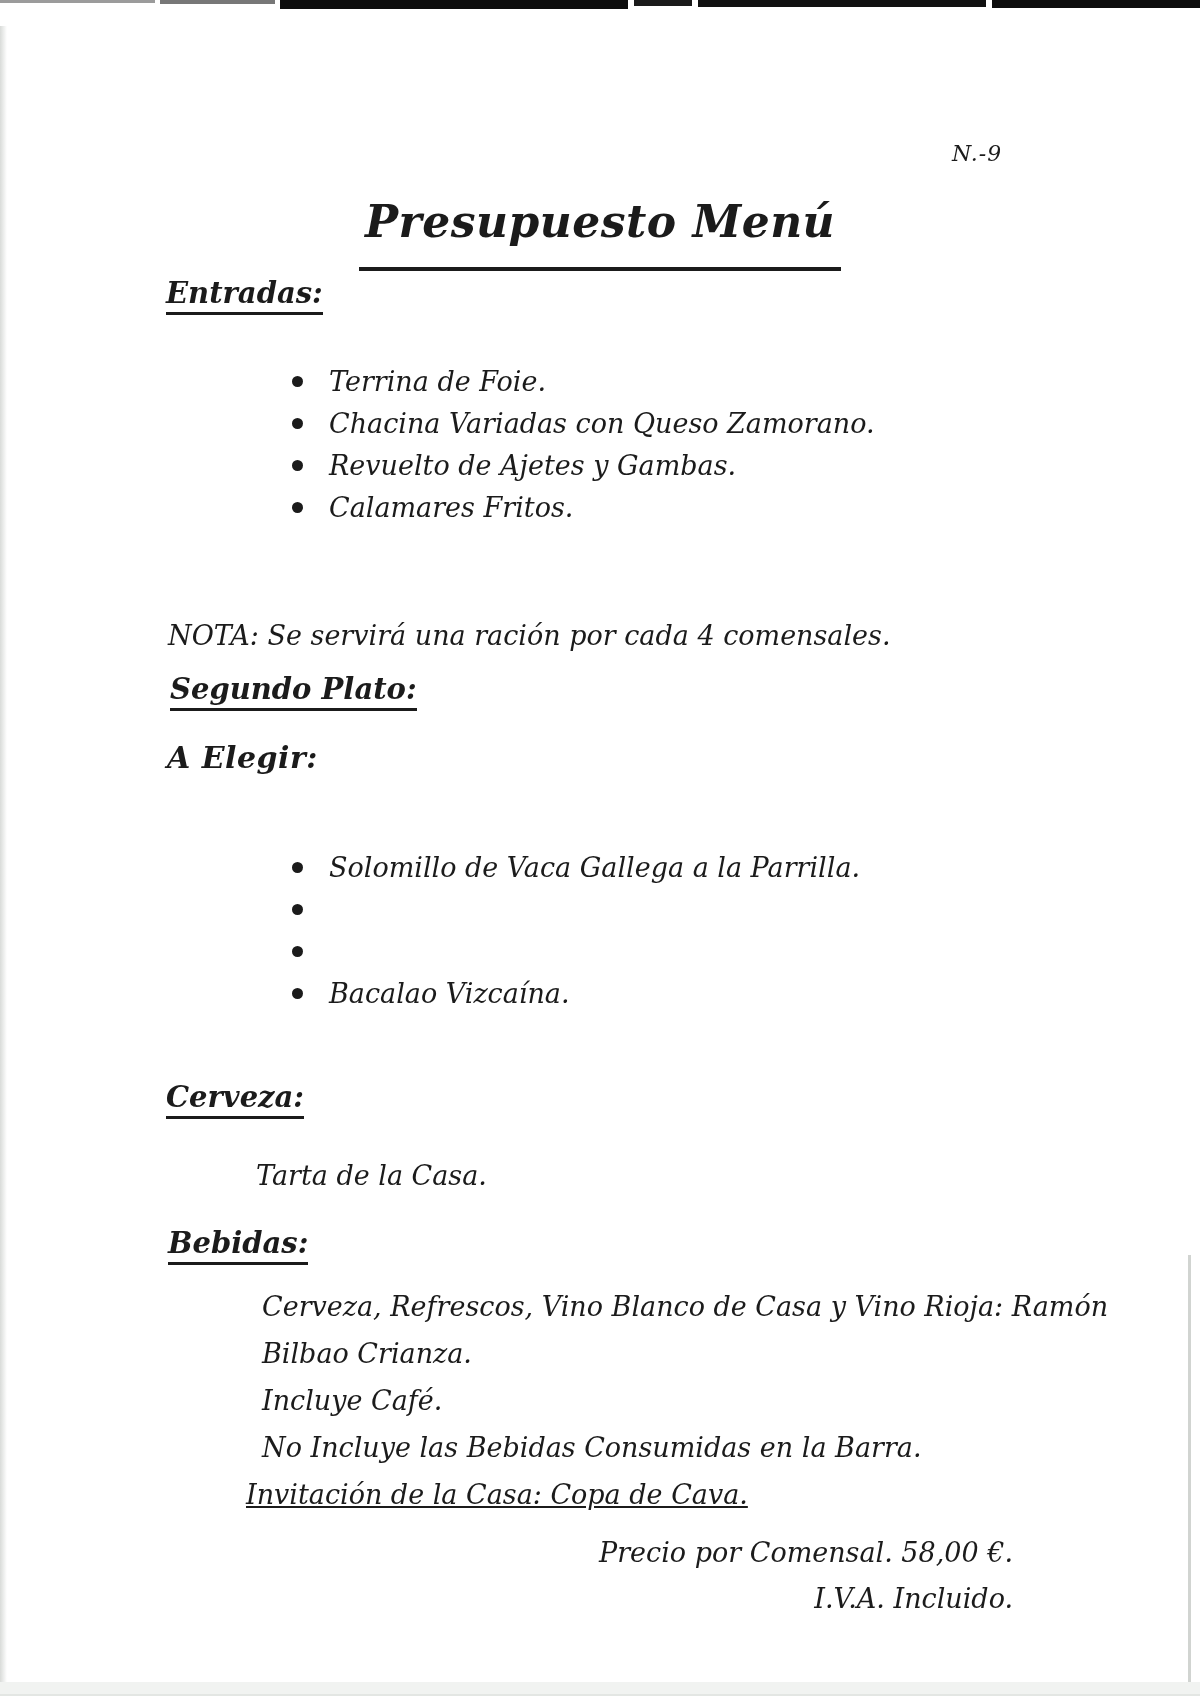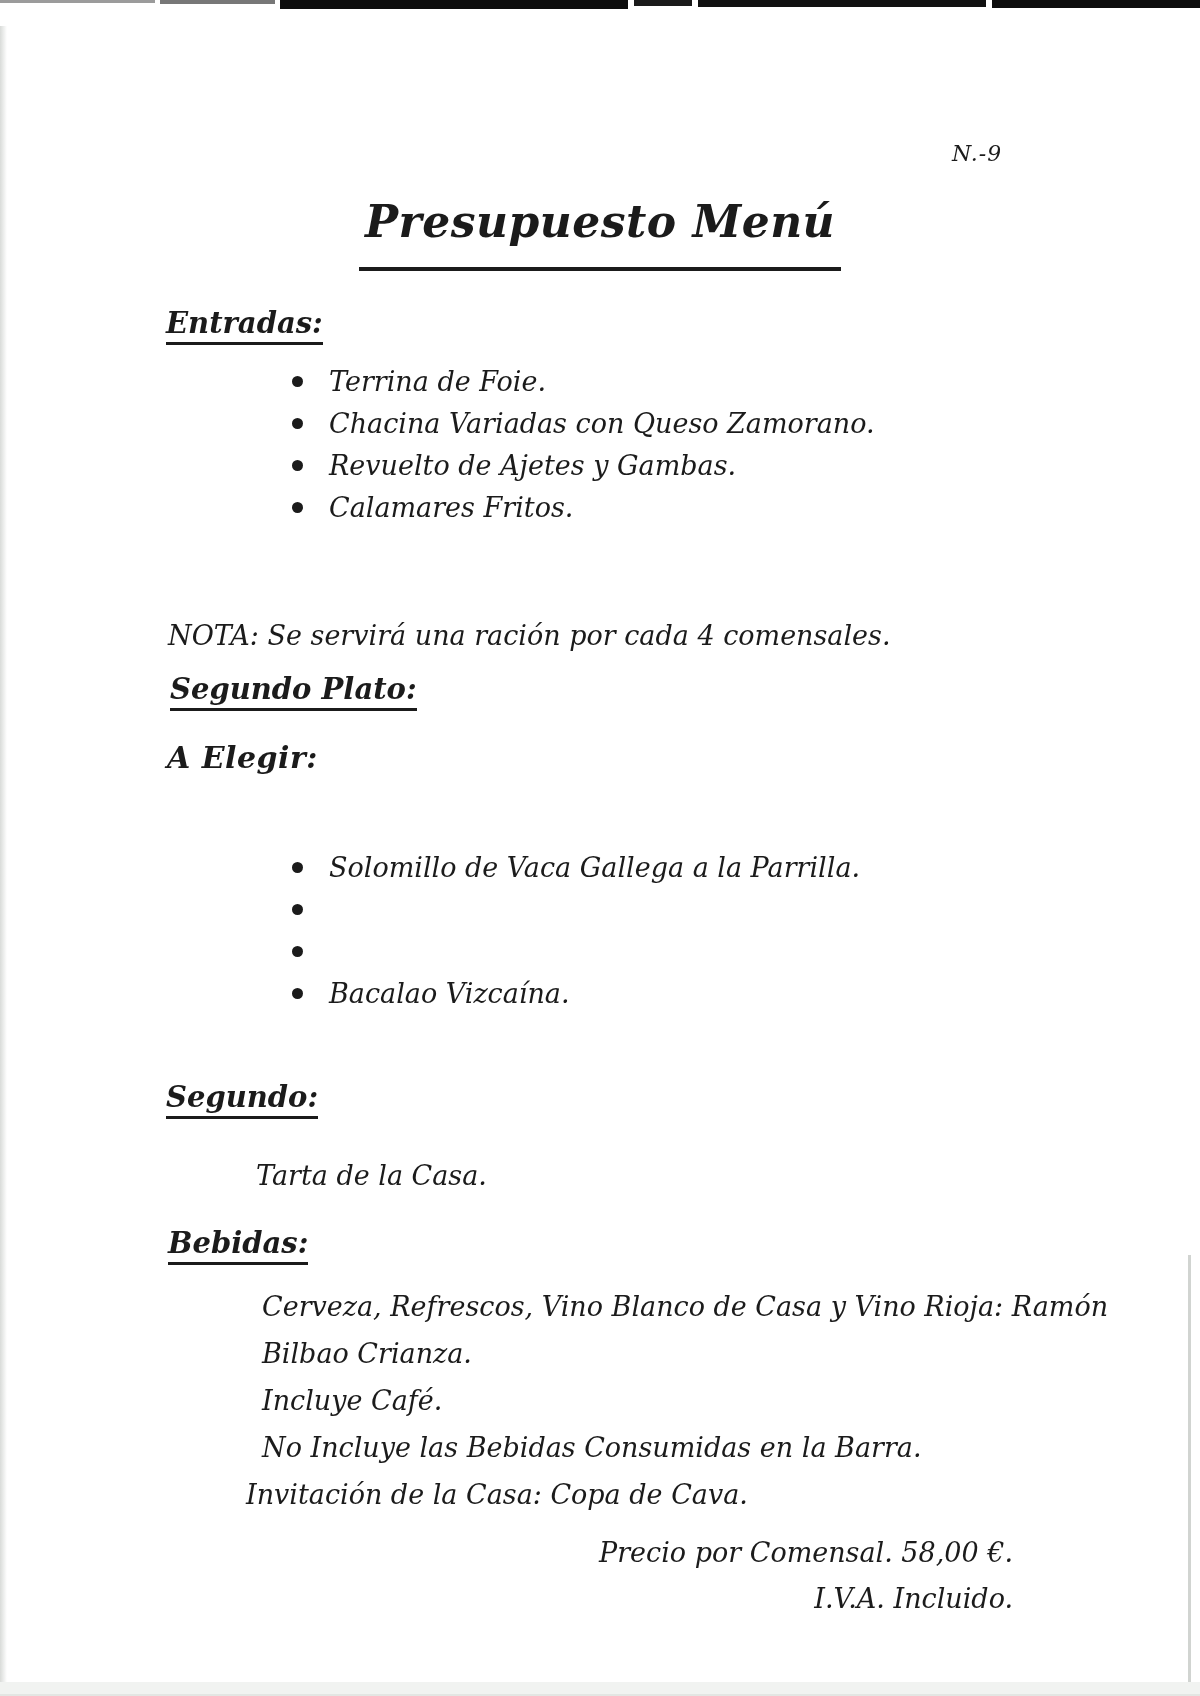--- a/index.html
+++ b/index.html
@@ -55,21 +55,21 @@
   .heading {
     position: absolute;
     font-size: 29px; font-weight: bold;
     margin: 0;
   }
   .heading .u {
     display: inline-block;
     border-bottom: 3px solid #1b1b1b;
     padding-bottom: 2px;
   }
-  .h-entradas { left: 166px; top: 306px; }
+  .h-entradas { left: 166px; top: 276px; }
   .h-segundo  { left: 170px; top: 672px; }
   .h-postres  { left: 166px; top: 1080px; }
   .h-bebidas  { left: 168px; top: 1226px; }
 
   .subheading {
     position: absolute; left: 167px; top: 740px;
     font-size: 30px; font-weight: bold;
     letter-spacing: 0.5px;
   }
 
@@ -96,21 +96,21 @@
   }
   .tarta {
     position: absolute; left: 256px; top: 1160px;
     font-size: 27px; margin: 0;
   }
   .bebidas-par {
     position: absolute; left: 252px; top: 1278px;
     font-size: 27px; line-height: 37px;
   }
   .bebidas-par p { margin: 10px; white-space: nowrap; }
-  .bebidas-par p.indent-less { margin-left: -6px; }
+  .bebidas-par p.indent-less { margin-left: -6px; text-decoration: underline; }
 
   .pricing {
     position: absolute; right: 180px; top: 1526px;
     text-align: right; font-size: 27px; line-height: 39px;
   }
   .pricing p { margin: 7px; white-space: nowrap; }
 </style>
 </head>
 <body>
 
@@ -176,21 +176,21 @@
     <li>
       <span class="bullet"></span>
     </li>
     <li>
       <span class="bullet"></span>
       <span>Bacalao Vizcaína.</span>
     </li>
   </ul>
 
   <h2 class="heading h-postres">
-    <span class="u">Segundo:</span>
+    <span class="u">Cerveza:</span>
   </h2>
 
   <p class="tarta">Tarta de la Casa.</p>
 
   <h2 class="heading h-bebidas">
     <span class="u">Bebidas:</span>
   </h2>
 
   <div class="bebidas-par">
     <p>Cerveza, Refrescos, Vino Blanco de Casa y Vino Rioja: Ramón</p>

